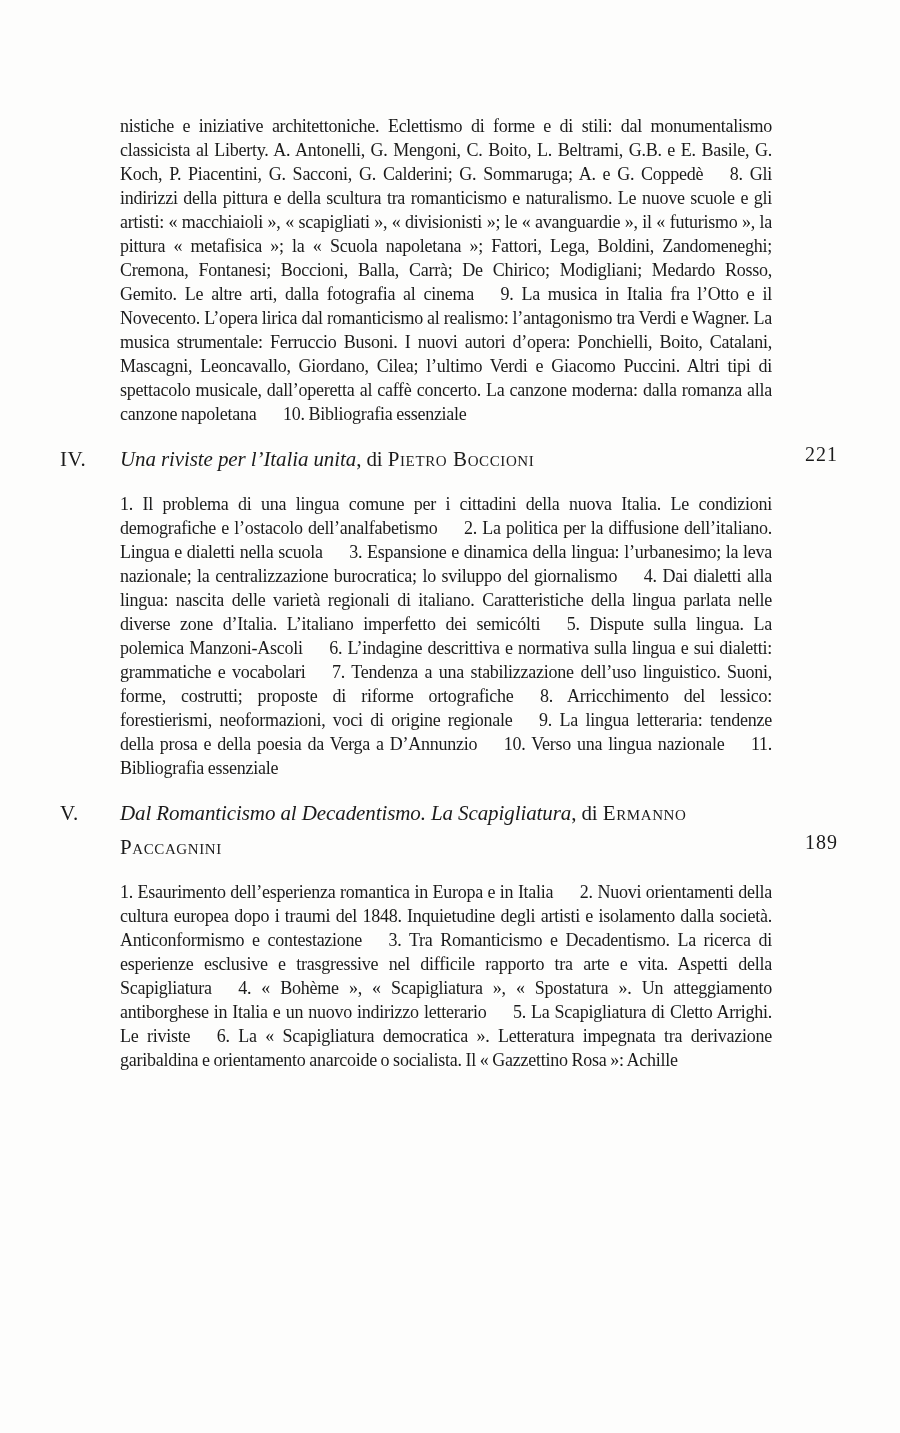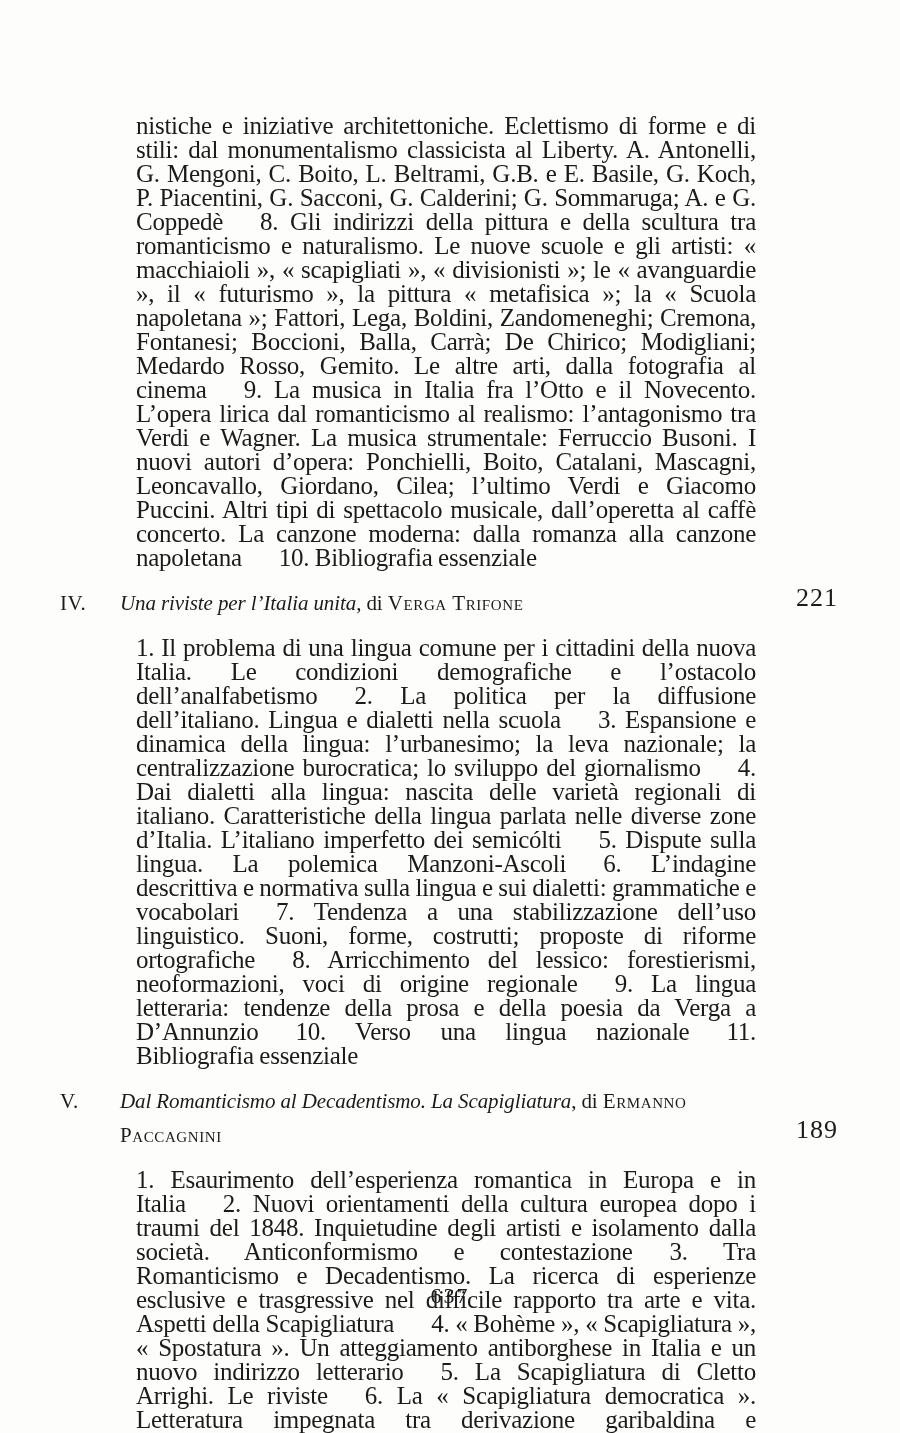--- a/index.html
+++ b/index.html
@@ -16,22 +16,22 @@
     font-family: "Liberation Serif", "DejaVu Serif", serif;
     color: #1b1b1b;
   }
   .content {
     position: absolute;
     left: 120px;
     top: 0;
     width: 652px;
   }
   p.toc-text {
-    margin: 16px;
-    font-size: 25px;
+    margin: 0;
+    font-size: 18px;
     line-height: 24px;
     text-align: justify;
     letter-spacing: -0.25px;
     word-spacing: -0.5px;
     hyphens: auto;
   }
   p.toc-text.first {
     margin-top: 114px;
   }
   p.toc-text.after-heading {
@@ -62,21 +62,21 @@
   .heading .author {
     font-style: normal;
     font-variant: small-caps;
     letter-spacing: 0.6px;
   }
   .heading .pagenum {
     position: absolute;
     right: -66px;
     bottom: 5px;
     font-style: normal;
-    font-size: 26px;
+    font-size: 20px;
     letter-spacing: 1px;
   }
   .footer {
     position: absolute;
     top: 1283px;
     left: 0;
     width: 100%;
     text-align: center;
     font-size: 22px;
     letter-spacing: 2px;
@@ -84,29 +84,28 @@
 </style>
 </head>
 <body>
 
 <div class="page">
   <div class="content">
 
     <p class="toc-text first">nistiche e iniziative architettoniche. Eclettismo di forme e di stili: dal monumentalismo classicista al Liberty. A. Antonelli, G. Mengoni, C. Boito, L. Beltrami, G.B. e E. Basile, G. Koch, P. Piacentini, G. Sacconi, G. Calderini; G. Sommaruga; A. e G. Coppedè  8. Gli indirizzi della pittura e della scultura tra romanticismo e naturalismo. Le nuove scuole e gli artisti: « macchiaioli », « scapigliati », « divisionisti »; le « avanguardie », il « futurismo », la pittura « metafisica »; la « Scuola napoletana »; Fattori, Lega, Boldini, Zandomeneghi; Cremona, Fontanesi; Boccioni, Balla, Carrà; De Chirico; Modigliani; Medardo Rosso, Gemito. Le altre arti, dalla fotografia al cinema  9. La musica in Italia fra l’Otto e il Novecento. L’opera lirica dal romanticismo al realismo: l’antagonismo tra Verdi e Wagner. La musica strumentale: Ferruccio Busoni. I nuovi autori d’opera: Ponchielli, Boito, Catalani, Mascagni, Leoncavallo, Giordano, Cilea; l’ultimo Verdi e Giacomo Puccini. Altri tipi di spettacolo musicale, dall’operetta al caffè concerto. La canzone moderna: dalla romanza alla canzone napoletana  10. Bibliografia essenziale</p>
 
     <div class="heading">
-      <span class="roman">IV.</span><span class="title">Una riviste per l’Italia unita</span><span class="connector">, di </span><span class="author">Verga Trifone</span>
+      <span class="roman">IV.</span><span class="title">Una riviste per l’Italia unita</span><span class="connector">, di </span><span class="author">Pietro Boccioni</span>
       <span class="pagenum">221</span>
     </div>
 
     <p class="toc-text after-heading">1. Il problema di una lingua comune per i cittadini della nuova Italia. Le condizioni demografiche e l’ostacolo dell’analfabetismo  2. La politica per la diffusione dell’italiano. Lingua e dialetti nella scuola  3. Espansione e dinamica della lingua: l’urbanesimo; la leva nazionale; la centralizzazione burocratica; lo sviluppo del giornalismo  4. Dai dialetti alla lingua: nascita delle varietà regionali di italiano. Caratteristiche della lingua parlata nelle diverse zone d’Italia. L’italiano imperfetto dei semicólti  5. Dispute sulla lingua. La polemica Manzoni-Ascoli  6. L’indagine descrittiva e normativa sulla lingua e sui dialetti: grammatiche e vocabolari  7. Tendenza a una stabilizzazione dell’uso linguistico. Suoni, forme, costrutti; proposte di riforme ortografiche  8. Arricchimento del lessico: forestierismi, neoformazioni, voci di origine regionale  9. La lingua letteraria: tendenze della prosa e della poesia da Verga a D’Annunzio  10. Verso una lingua nazionale  11. Bibliografia essenziale</p>
 
     <div class="heading">
       <span class="roman">V.</span><span class="title">Dal Romanticismo al Decadentismo. La Scapigliatura</span><span class="connector">, di </span><span class="author">Ermanno Paccagnini</span>
       <span class="pagenum">189</span>
     </div>
 
     <p class="toc-text after-heading">1. Esaurimento dell’esperienza romantica in Europa e in Italia  2. Nuovi orientamenti della cultura europea dopo i traumi del 1848. Inquietudine degli artisti e isolamento dalla società. Anticonformismo e contestazione  3. Tra Romanticismo e Decadentismo. La ricerca di esperienze esclusive e trasgressive nel difficile rapporto tra arte e vita. Aspetti della Scapigliatura  4. « Bohème », « Scapigliatura », « Spostatura ». Un atteggiamento antiborghese in Italia e un nuovo indirizzo letterario  5. La Scapigliatura di Cletto Arrighi. Le riviste  6. La « Scapigliatura democratica ». Letteratura impegnata tra derivazione garibaldina e orientamento anarcoide o socialista. Il « Gazzettino Rosa »: Achille</p>
 
   </div>
 
-  <div class="footer">637</div>
 </div>
 
 </body></html>

